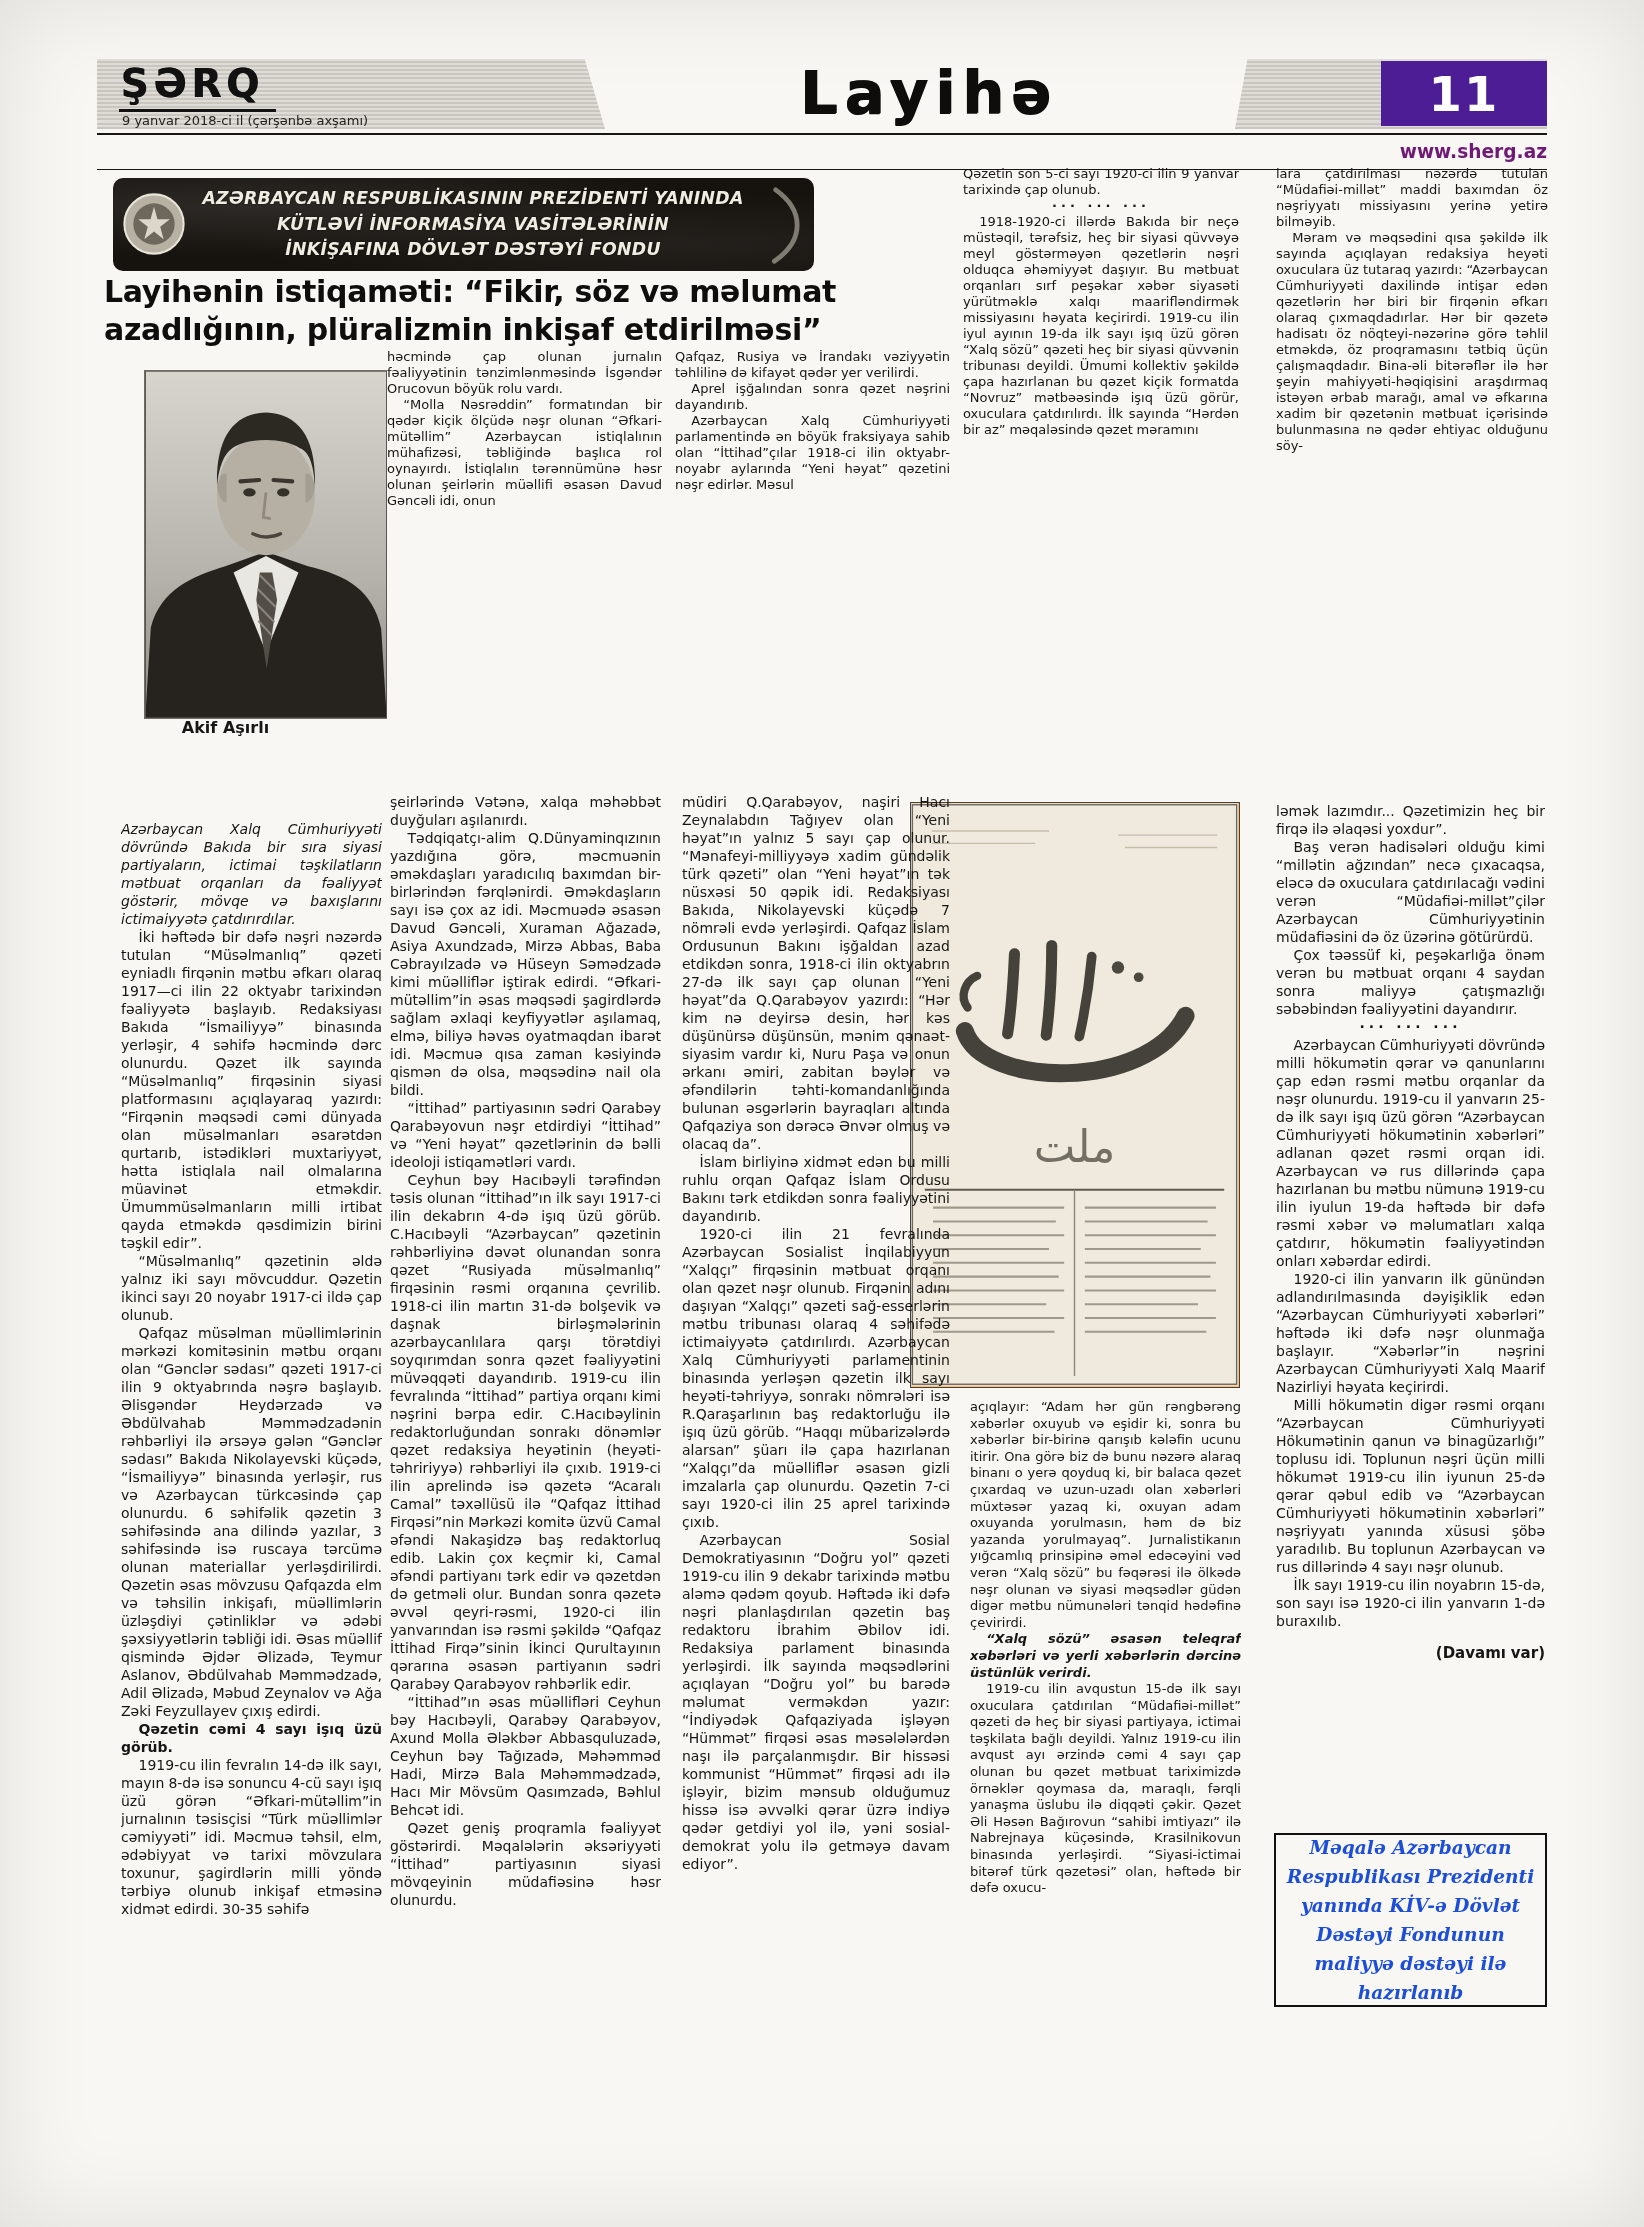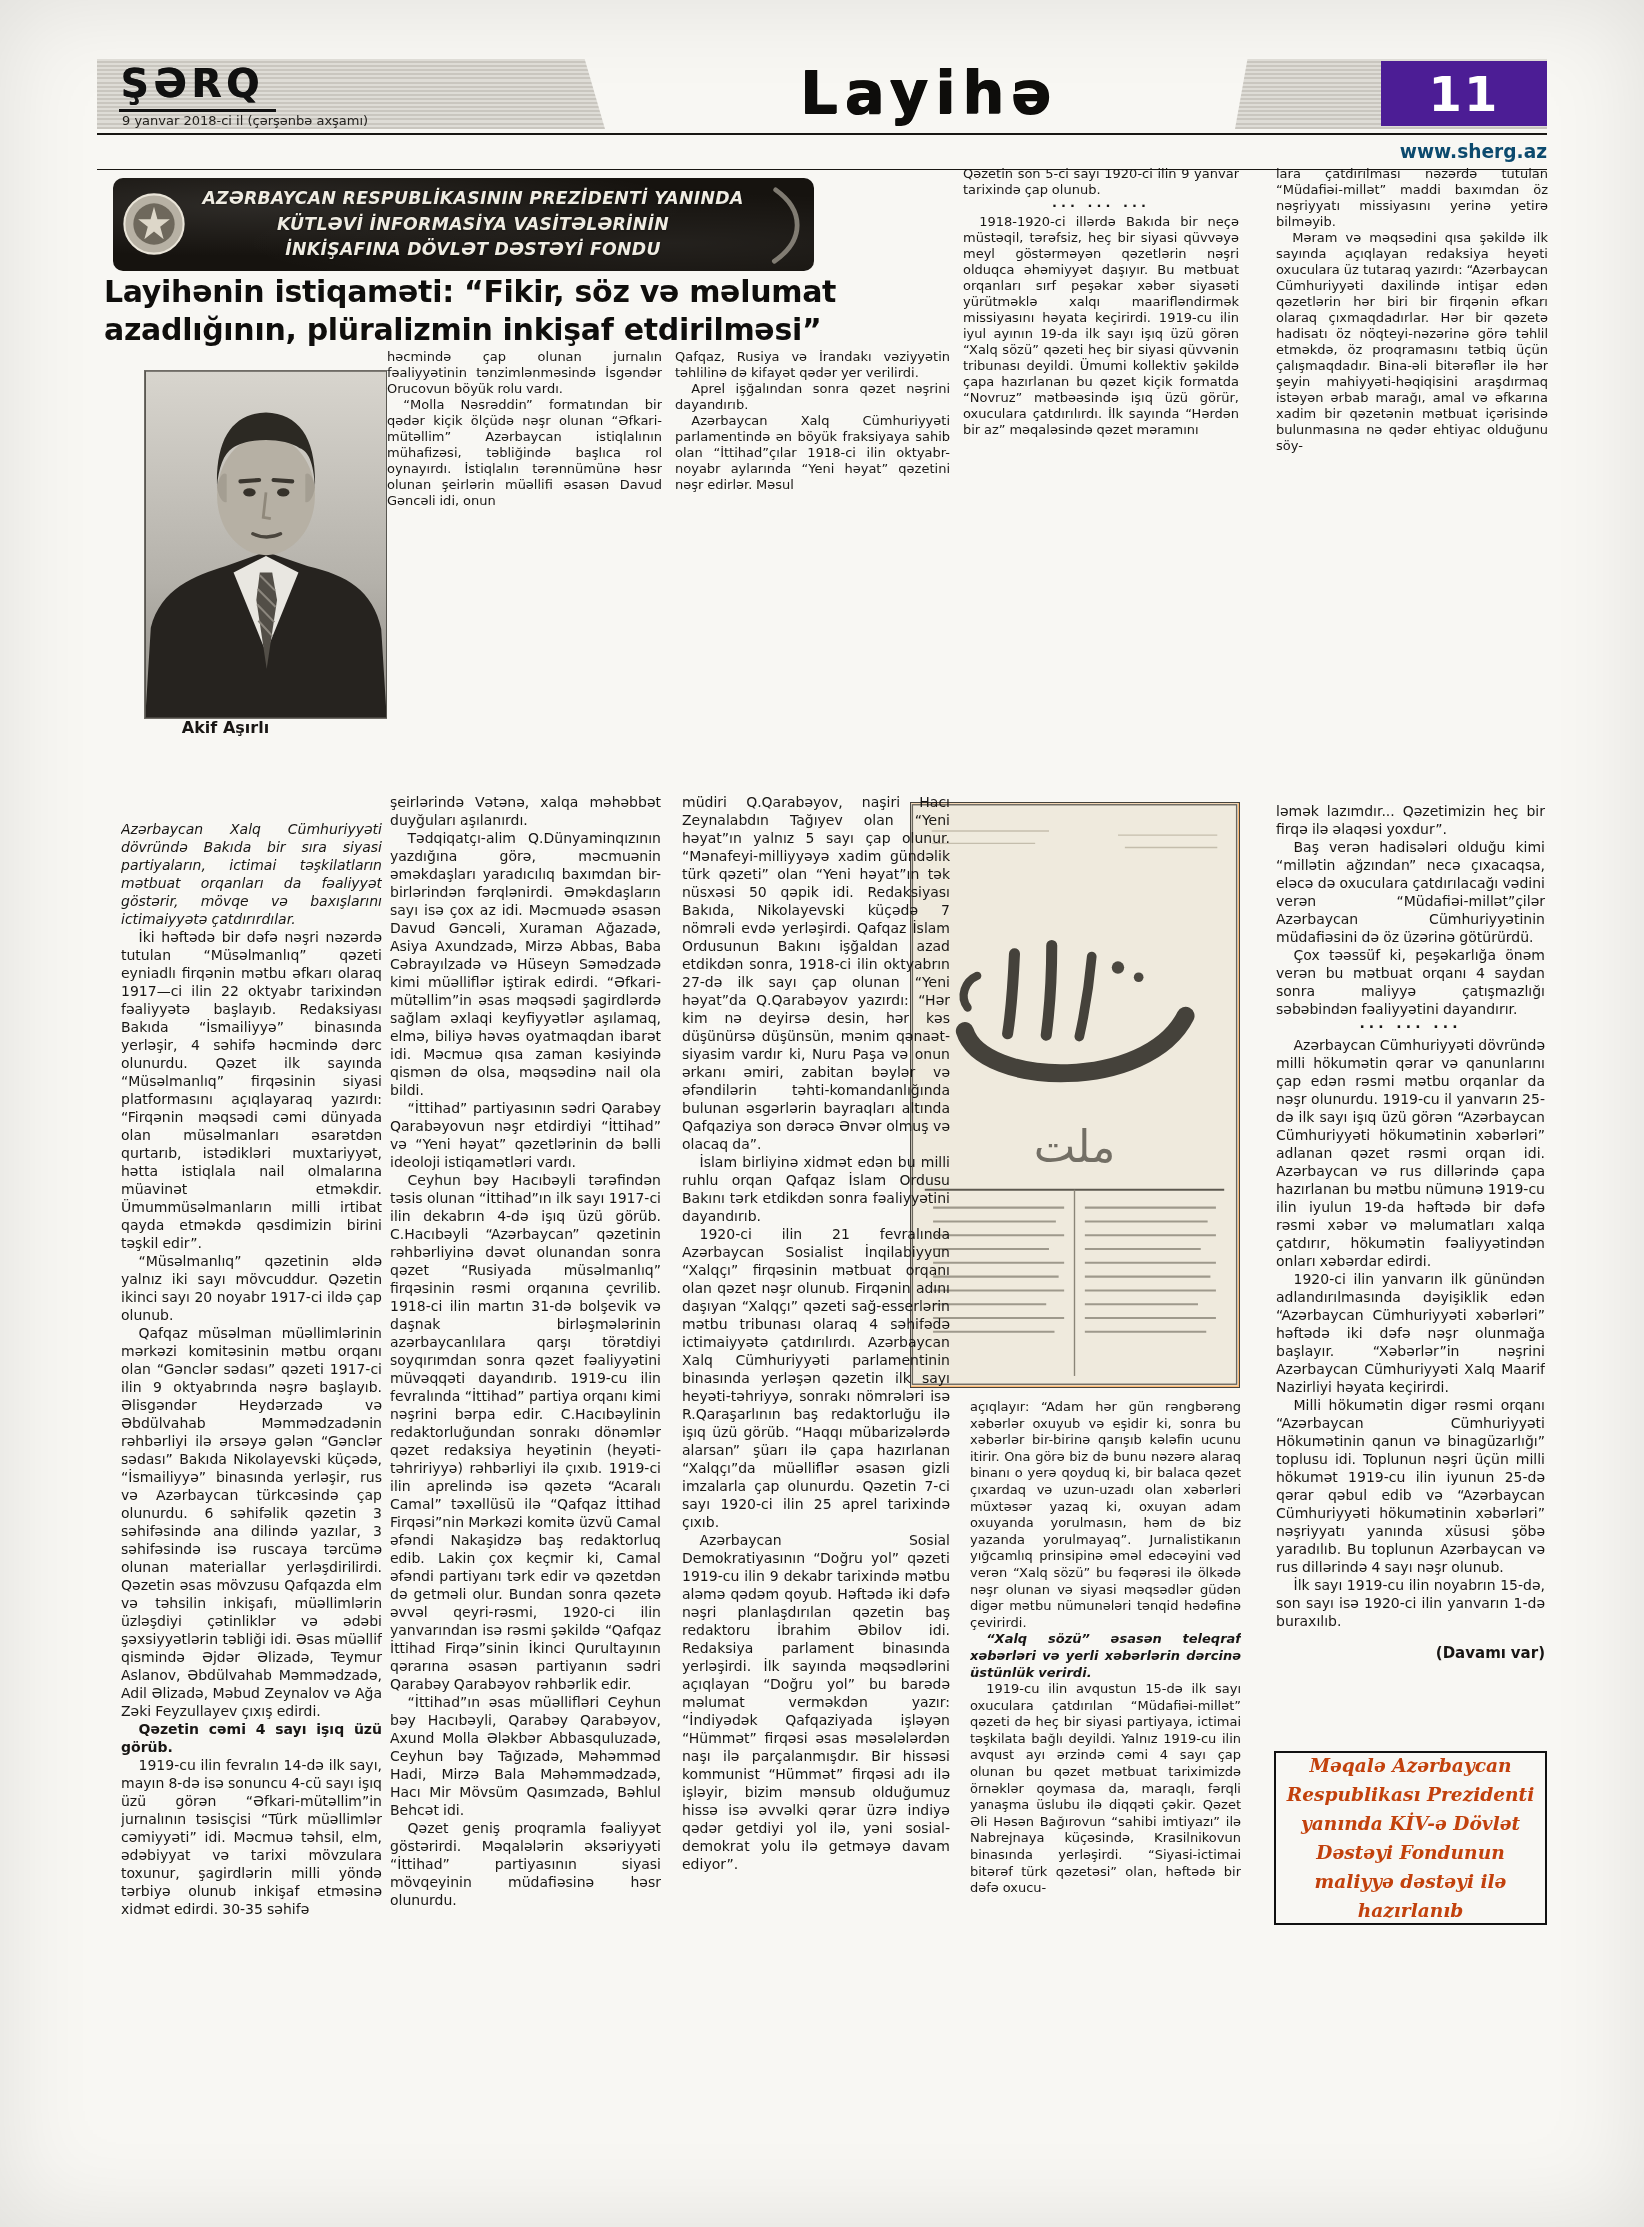--- a/index.html
+++ b/index.html
@@ -38,21 +38,21 @@
     position: absolute; left: 1381px; top: 61px; width: 166px; height: 65px;
     background: #4c1d95; color: #fff; font-size: 48px; font-weight: bold;
     display: flex; align-items: center; justify-content: center; letter-spacing: 2.1px;
   }
 
   .rule { position: absolute; background: #191713; }
   .rule-1 { left: 97px; top: 133px; width: 1450px; height: 2.1px; }
   .rule-2 { left: 97px; top: 169px; width: 1450px; height: 1.4px; }
 
   .website { position: absolute; left: 1305px; top: 141px; width: 242px; text-align: right;
-             font-size: 18.6px; font-weight: bold; color: #0c4a6e; }
+             font-size: 18.6px; font-weight: bold; color: #701a75; }
 
   
   .fund-banner {
     position: absolute; left: 113px; top: 178px; width: 701px; height: 93px;
     background:
       radial-gradient(ellipse at 20% 30%, rgba(255,255,255,.10), transparent 55%),
       radial-gradient(ellipse at 80% 70%, rgba(255,255,255,.06), transparent 55%),
       #16130f;
     border-radius: 10px;
   }
@@ -117,26 +117,26 @@
   .continuation { text-align: right; font-weight: bold; font-size: 15px; margin-top: 14px; }
 
   
   .millet {
     position: absolute; left: 910px; top: 802px; width: 330px; height: 586px; margin: 0;
     border: 1.4px solid #45423c; background: #fdba74; overflow: hidden;
   }
 
   
   .footer-box {
-    position: absolute; left: 1274px; top: 1751px; width: 273px; height: 174px;
+    position: absolute; left: 1274px; top: 1833px; width: 273px; height: 174px;
     border: 2.8px solid #111; background: #f8f7f3;
     display: flex; align-items: center; justify-content: center; text-align: center;
     font-family: "DejaVu Serif", "Liberation Serif", serif;
     font-weight: bold; font-style: italic; font-size: 18.6px; line-height: 29px;
-    padding: 7px 9.7px; color: #c2410c;
+    padding: 7px 9.7px; color: #1d4ed8;
   }
 </style>
 </head>
 <body>
 
 <div class="page" data-name="newspaper-page">
 
   <div class="strip strip-left" data-name="masthead-left-strip"></div>
   <div class="strip strip-right" data-name="masthead-right-strip"></div>
 

